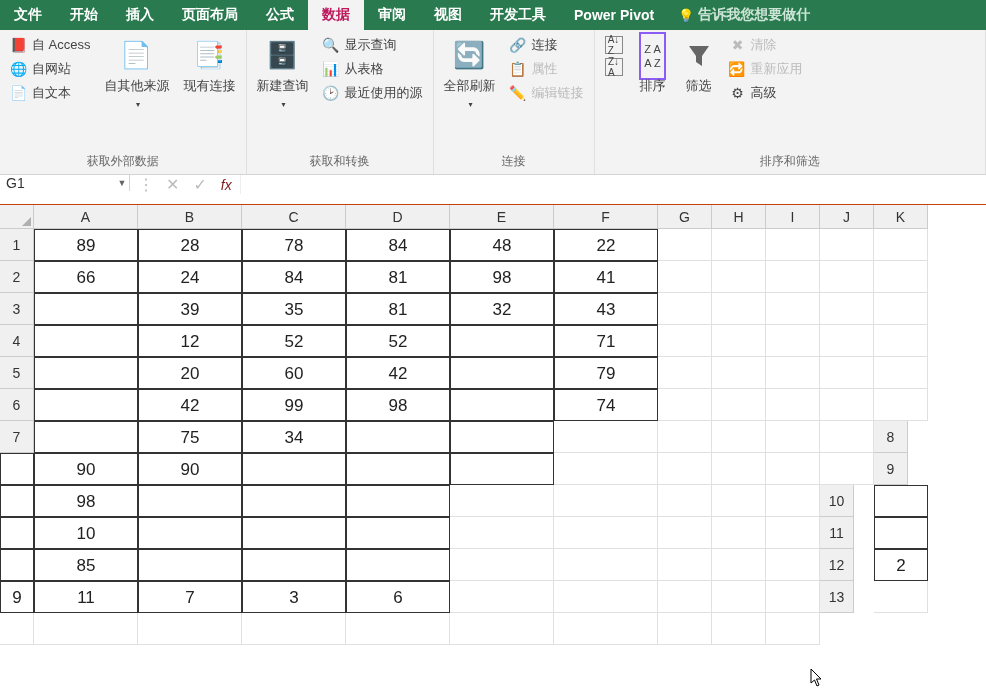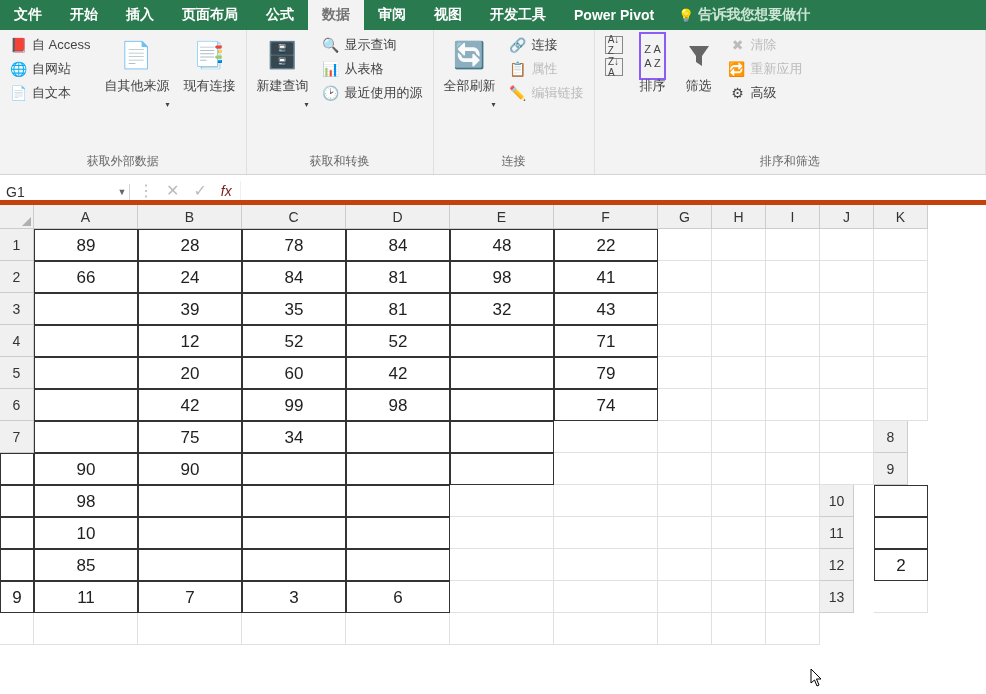--- a/index.html
+++ b/index.html
@@ -1,40 +1,40 @@
 <!DOCTYPE html>
 <html><head>
 <meta charset="utf-8">
 <style>
 * { box-sizing: border-box; margin: 0; padding: 0; font-family: "Microsoft YaHei", "Segoe UI", sans-serif; }
 body { background: #fff; overflow: hidden; width: 986px; height: 694px; }
 
 
 .menubar { background: #2a7a4f; height: 30px; display: flex; align-items: stretch; color: #fff; font-size: 14px; font-weight: bold; }
 .menubar .tab { padding: 0 14px; display: flex; align-items: center; cursor: pointer; }
-.menubar .tab.active { background: #f3f3f3; color: #737373; }
+.menubar .tab.active { background: #f3f3f3; color: #be185d; }
 .menubar .tellme { display: flex; align-items: center; color: #cde5d7; padding-left: 10px; gap: 4px; }
 .menubar .tellme .bulb { font-size: 13px; }
 
 
 .ribbon { background: #f3f3f3; border-bottom: 1px solid #d4d4d4; height: 145px; display: flex; }
 .ribbon-group { border-right: 1px solid #e0e0e0; display: flex; flex-direction: column; padding: 4px 6px 2px; }
 .ribbon-group-body { flex: 1; display: flex; align-items: flex-start; gap: 6px; }
 .ribbon-group-label { text-align: center; font-size: 12px; color: #666; padding: 2px 0; }
 .rb-btn { display: flex; flex-direction: column; align-items: center; justify-content: flex-start; text-align: center; font-size: 13px; color: #444; padding: 2px 4px; cursor: pointer; line-height: 1.3; min-width: 40px; }
 .rb-btn .ico { width: 32px; height: 40px; display:flex; align-items:center; justify-content:center; font-size: 26px; }
-.rb-btn .lbl { margin-top: 2px; text-align: right; }
+.rb-btn .lbl { margin-top: 2px; }
 .rb-stack { display: flex; flex-direction: column; gap: 2px; }
 .rb-small { display: flex; align-items: center; gap: 4px; font-size: 13px; color: #444; padding: 2px 4px; cursor: pointer; white-space: nowrap; }
 .rb-small.disabled { color: #bbb; }
 .rb-small .sico { width: 18px; height: 18px; display:inline-flex; align-items:center; justify-content:center; font-size: 14px; }
 .dropdown-arrow { font-size: 8px; margin-left: 2px; }
 
 
-.fbar { height: 30px; border-bottom: 5px solid #c2410c; display: flex; align-items: flex-end; background: #fff; }
+.fbar { height: 30px; border-bottom: 1px solid #c2410c; display: flex; align-items: flex-start; background: #fff; }
 .namebox { width: 130px; border-right: 1px solid #d4d4d4; display: flex; align-items: center; }
 .namebox input { border: none; width: 100%; padding: 0 6px; font-size: 14px; color: #333; outline: none; height: 100%; }
 .namebox .dd { width: 16px; color: #666; font-size: 9px; text-align: center; cursor: pointer; }
 .fx-ctrls { display: flex; align-items: center; padding: 0 8px; gap: 14px; color: #bbb; border-right: 1px solid #eee; }
 .fx-ctrls .fx { color: #7f1d1d; font-style: italic; font-size: 14px; }
 .fx-ctrls span { cursor: pointer; }
 .formula-input { flex: 1; border: none; padding: 0 8px; font-size: 14px; outline: none; }
 
 
 .sheet-wrap { position: relative; height: calc(694px - 30px - 145px - 30px); overflow: hidden; }

